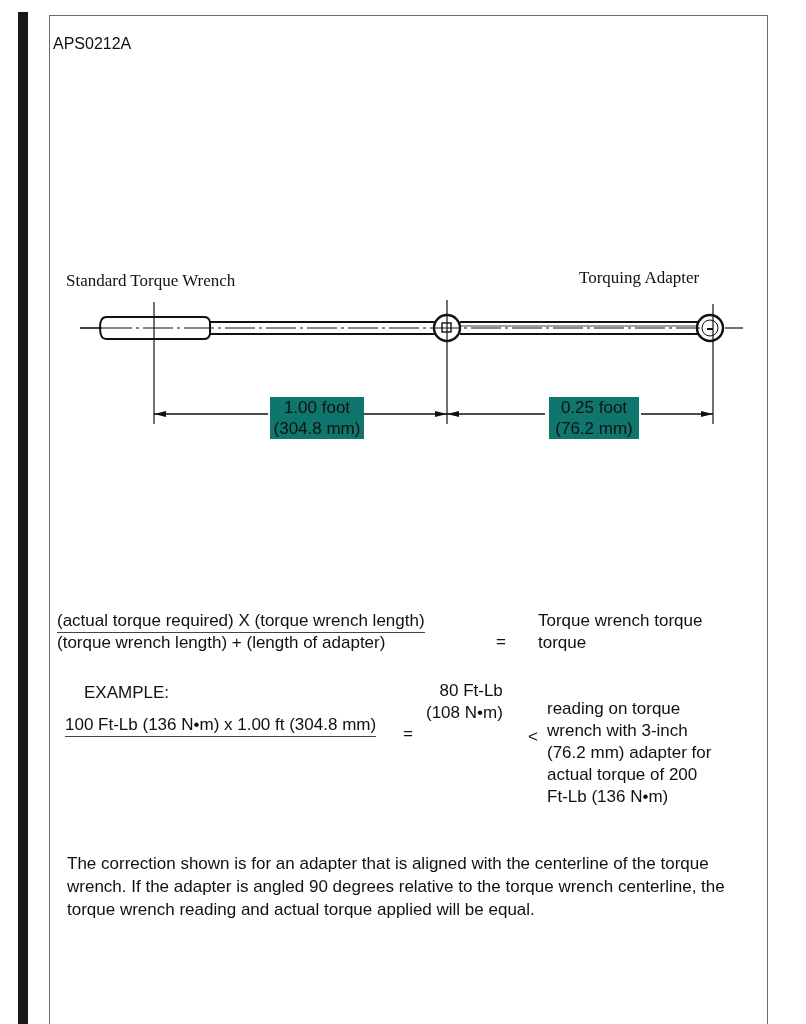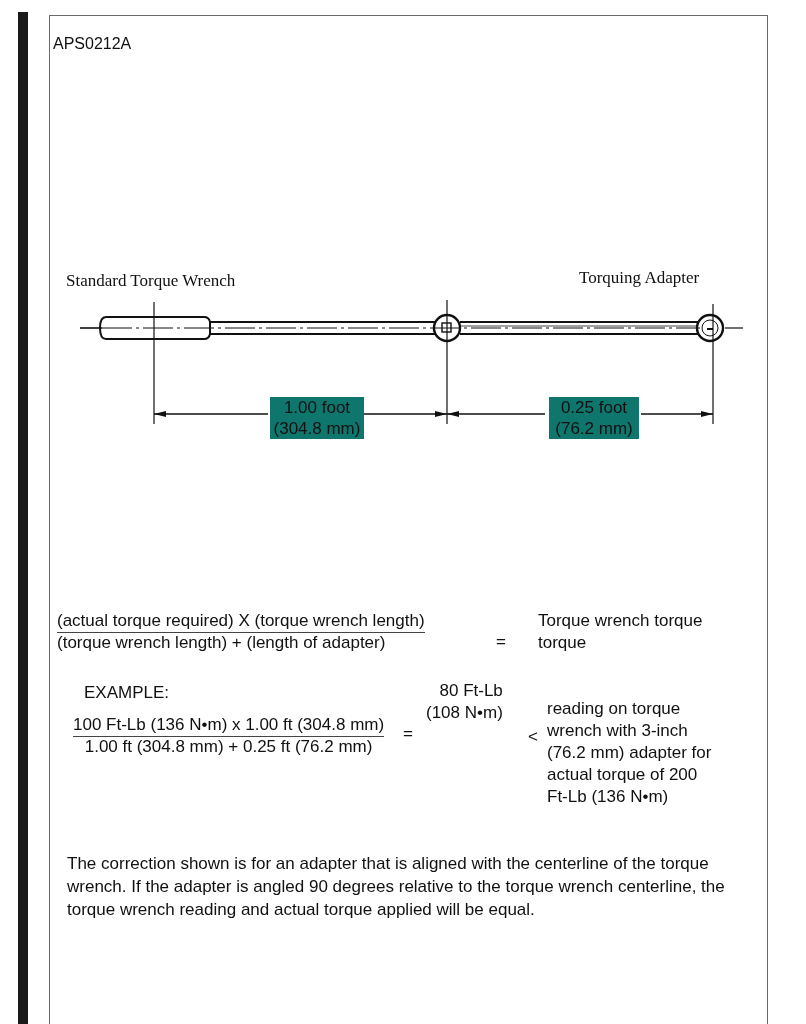--- a/index.html
+++ b/index.html
@@ -80,23 +80,22 @@
   <span class="frac-num">(actual torque required) X (torque wrench length)</span>
   <span class="frac-den">(torque wrench length) + (length of adapter)</span>
 </div>
 <div class="formula" style="left:496px;top:632px;">=</div>
 <div class="right-text" style="left:538px;top:610px;">
   <div>Torque wrench torque</div>
   <div>torque</div>
 </div>
 
 <div class="formula" style="left:60px;top:683px;margin-left:24px;">EXAMPLE:</div>
-<div class="formula" style="left:73px;top:715px;text-align:center;">
+<div class="formula" style="left:65px;top:715px;text-align:center;">
   <span class="frac-num">100 Ft-Lb (136 N•m) x 1.00 ft (304.8 mm)</span>
-  <span class="frac-den">1.00 ft (304.8 mm) + 0.25 ft (76.2 mm)</span>
 </div>
 <div class="formula" style="left:403px;top:724px;">=</div>
 <div class="formula" style="left:426px;top:680px;text-align:right;line-height:22px;">
   <div>80 Ft-Lb</div>
   <div>(108 N•m)</div>
 </div>
 <div class="formula" style="left:528px;top:727px;">&lt;</div>
 <div class="right-text" style="left:547px;top:698px;">
   <div>reading on torque</div>
   <div>wrench with 3-inch</div>

